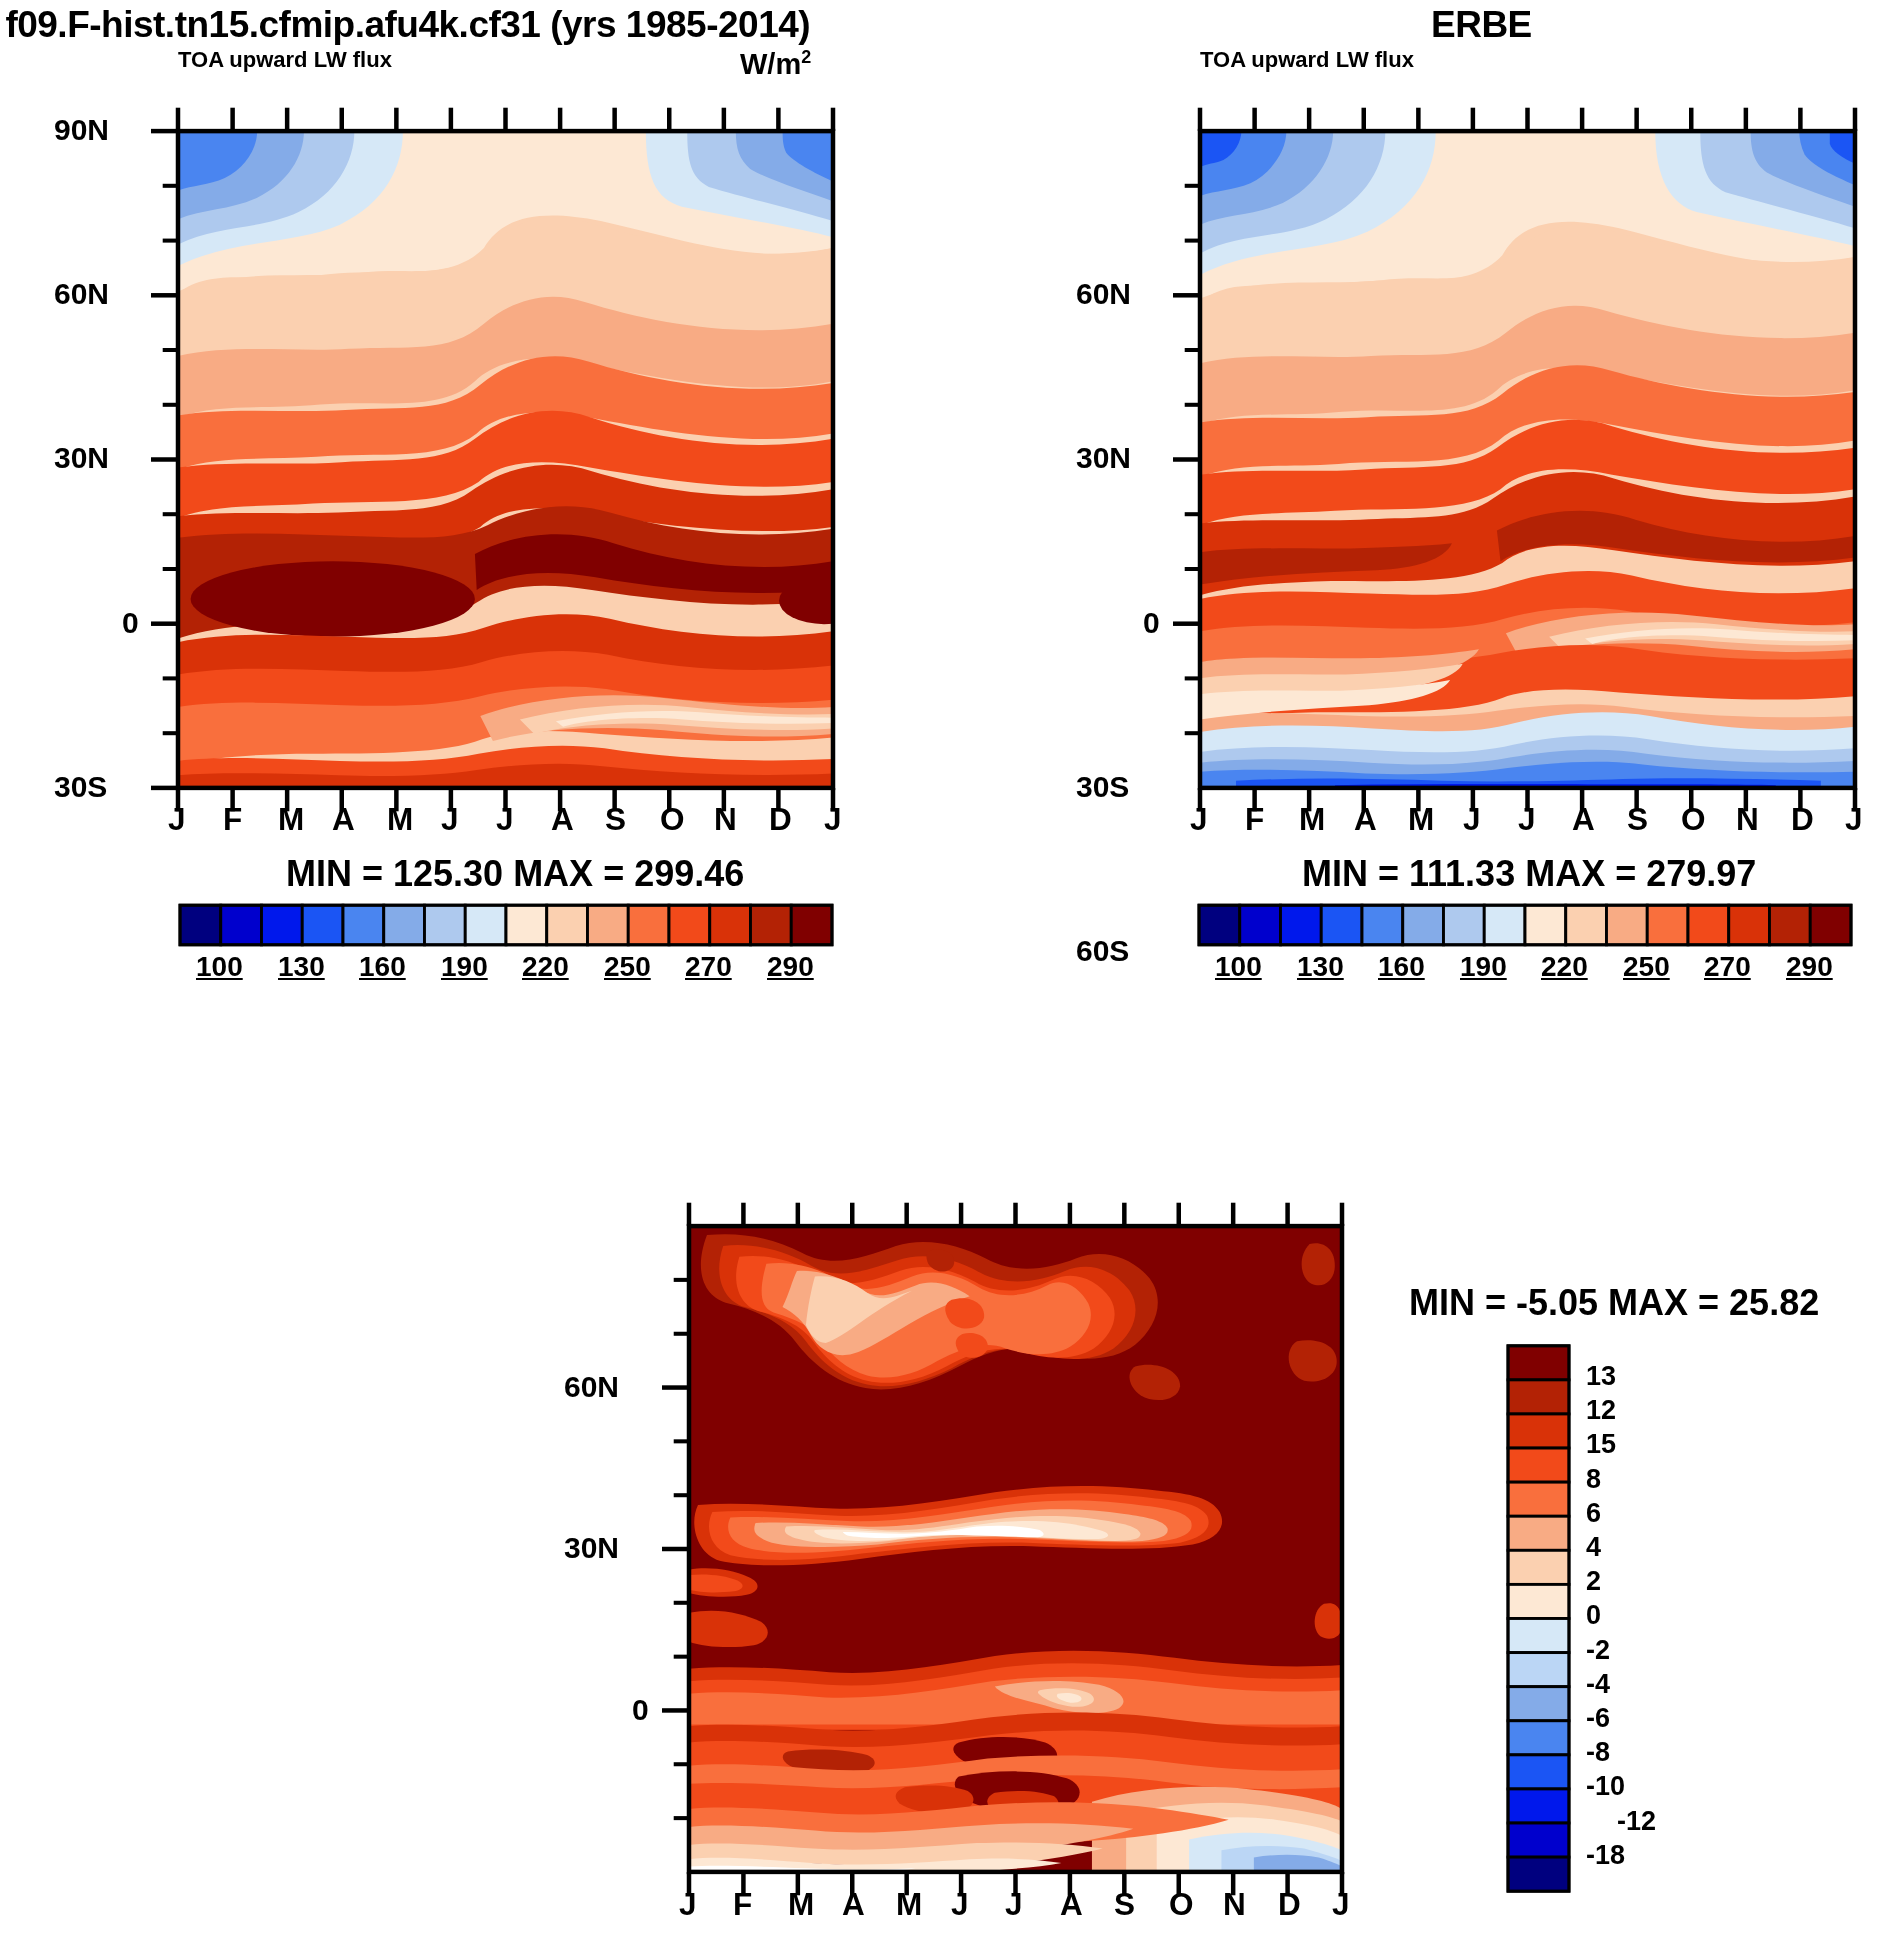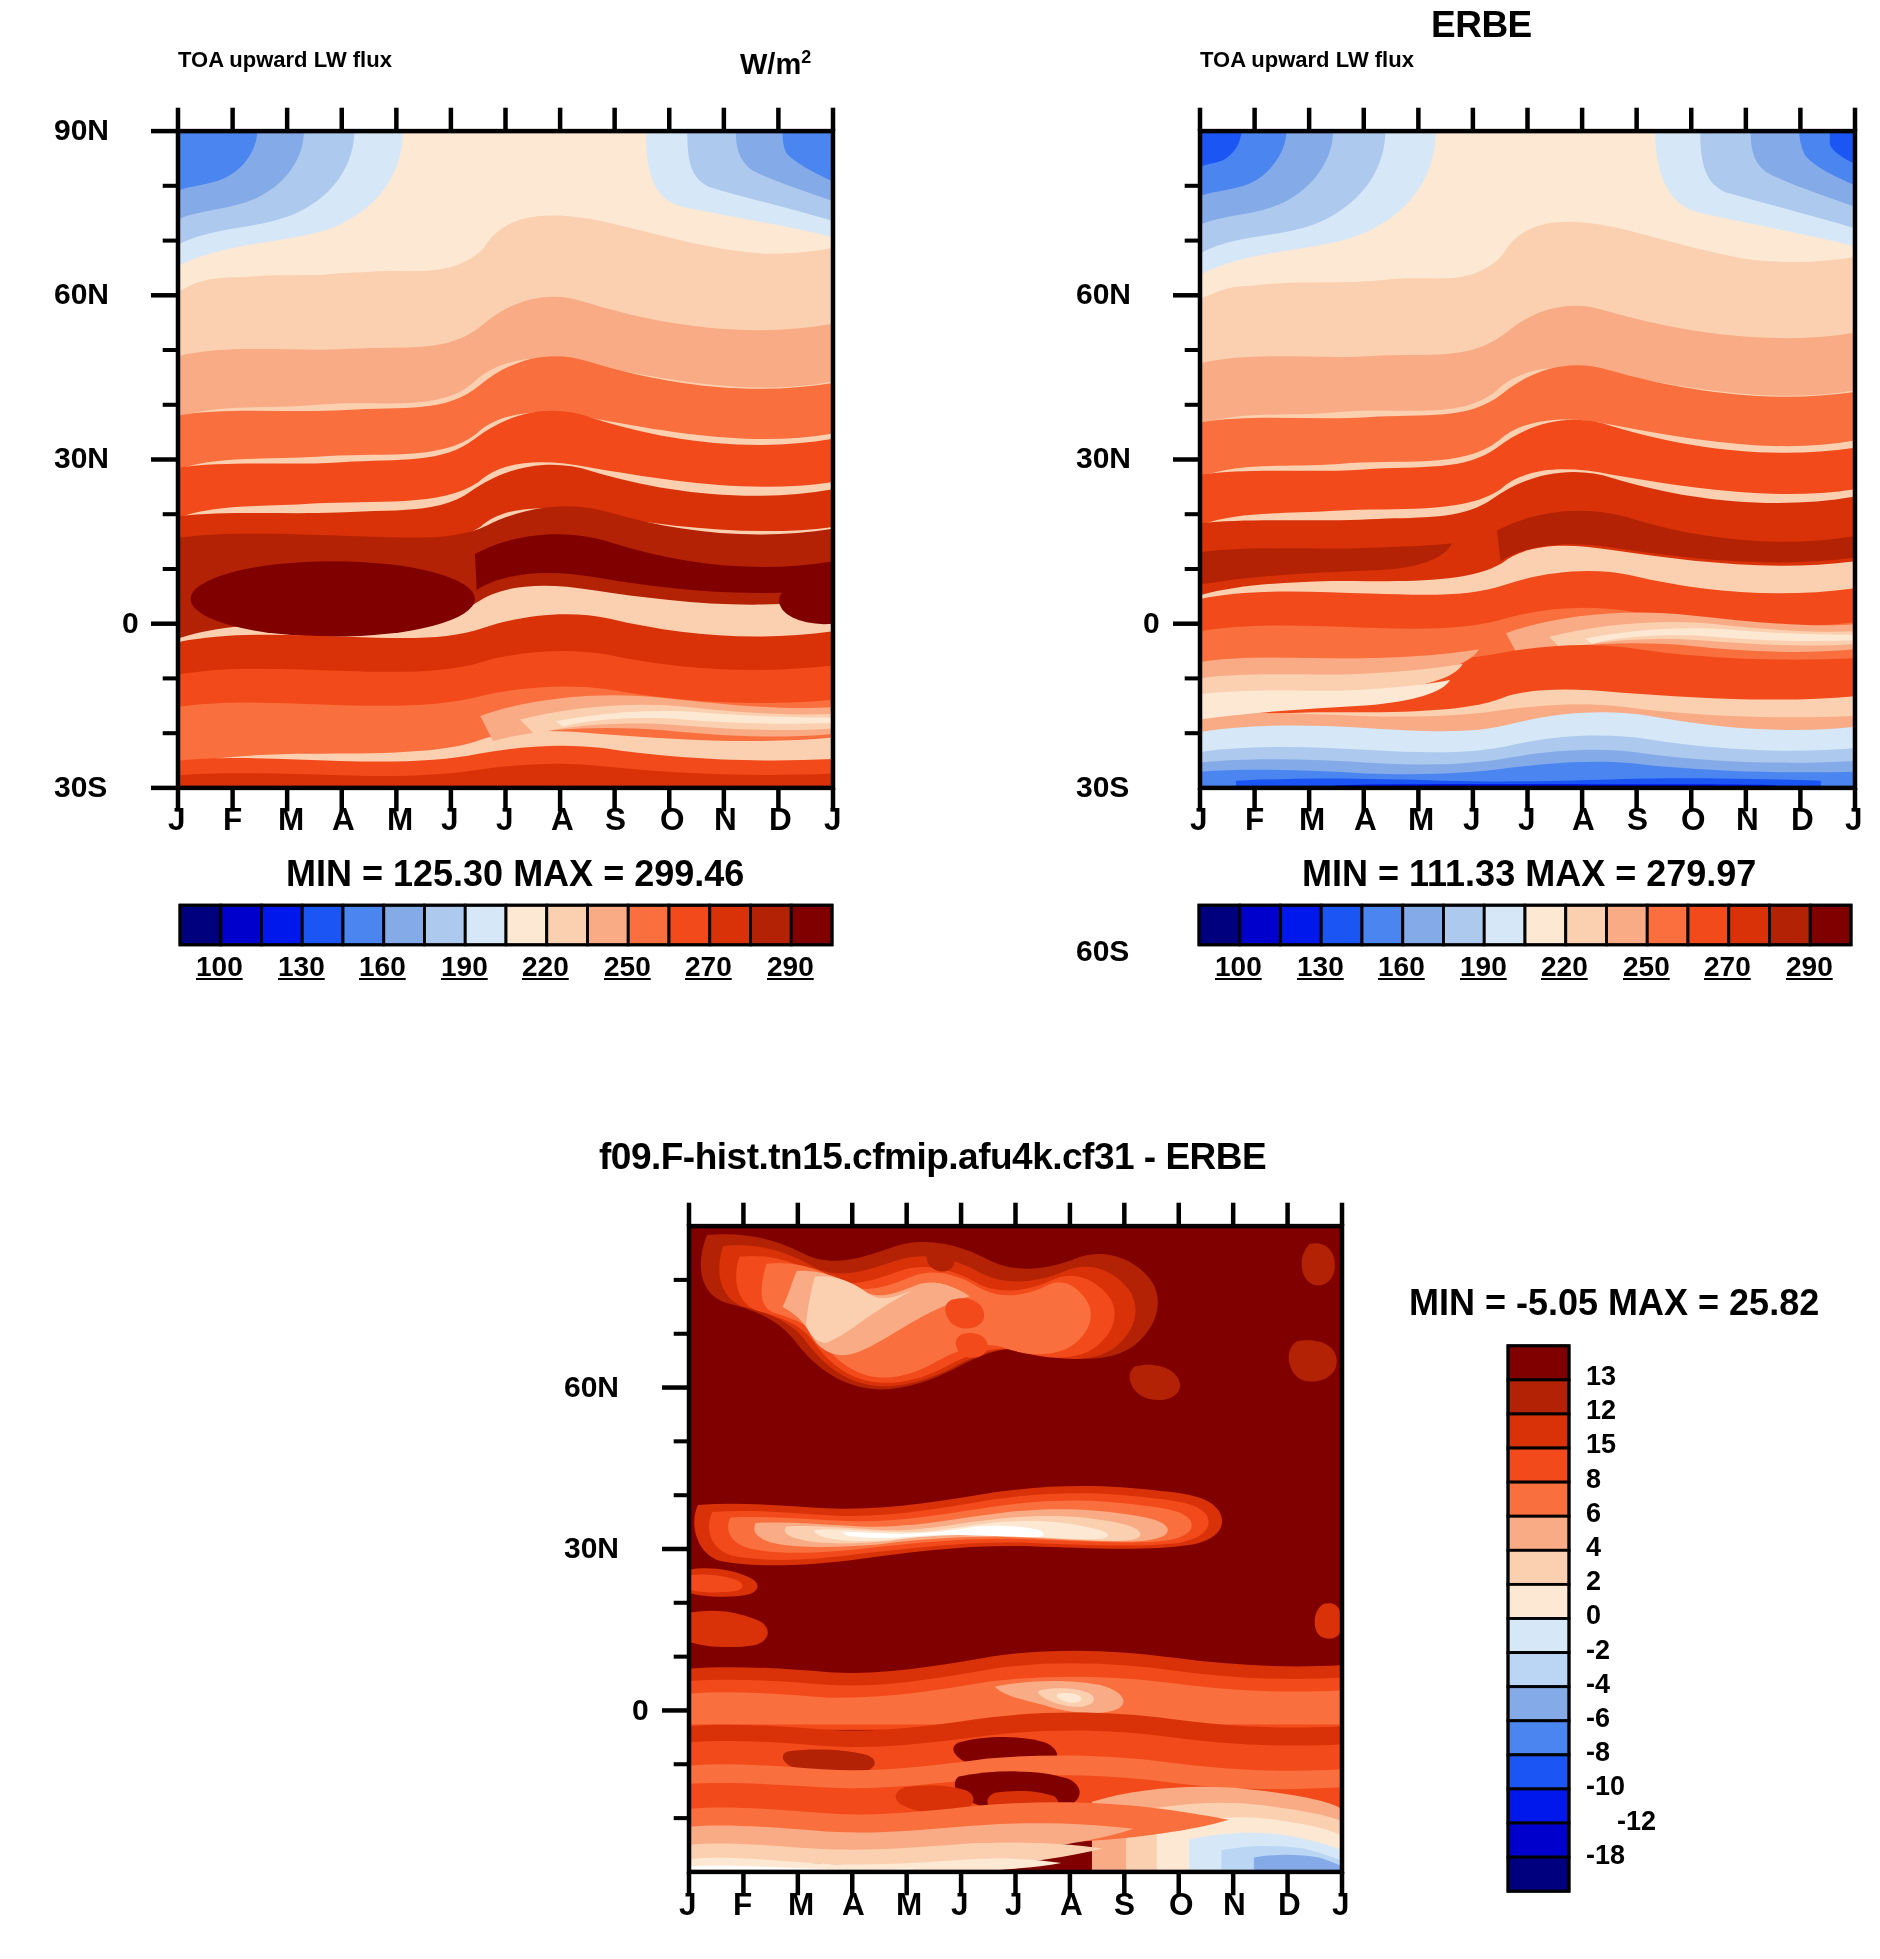--- a/index.html
+++ b/index.html
@@ -30,28 +30,28 @@
   .tick  { stroke: #000; stroke-width: 5; }
   .tickm { stroke: #000; stroke-width: 4.5; }
   .cbcell { stroke: #000; stroke-width: 3.2; }
   .cbbox  { fill: none; stroke: #000; stroke-width: 3.2; }
 </style>
 </head>
 <body>
 
 <div id="page">
 
+  <div class="txt ttl-main" style="left:5.4px; top:3.6px;">f09.F-hist.tn15.cfmip.afu4k.cf31 (yrs 1985-2014)</div>
   <div class="txt ttl-main" style="left:1431px; top:3.6px;">ERBE</div>
 
   <div class="txt ttl-sub" style="left:178px; top:47px;">TOA upward LW flux</div>
   <div class="txt ttl-units" style="left:740px; top:47px;"><span>W/m</span><sup style="font-size:0.62em">2</sup></div>
 
   <div class="txt ttl-sub" style="left:1200px; top:47px;">TOA upward LW flux</div>
 
-  <div class="txt ttl-main" style="left:599px; top:1136px;">f09.F-hist.tn15.cfmip.afu4k.cf31 - ERBE</div>
 
   <div class="txt mm-lab" style="left:286px; top:853px;">MIN = 125.30 MAX = 299.46</div>
   <div class="txt mm-lab" style="left:1302px; top:853px;">MIN = 111.33 MAX = 279.97</div>
   <div class="txt mm-lab" style="left:1409px; top:1282px;text-align:center;">MIN =  -5.05 MAX =  25.82</div>
 
   <div class="panel" style="left:178px; top:131px;">
     <svg width="655" height="657" viewBox="0 0 728 730">
       <defs>
         <clipPath id="clipA">
             <rect x="0" y="0" width="728" height="730"></rect>

